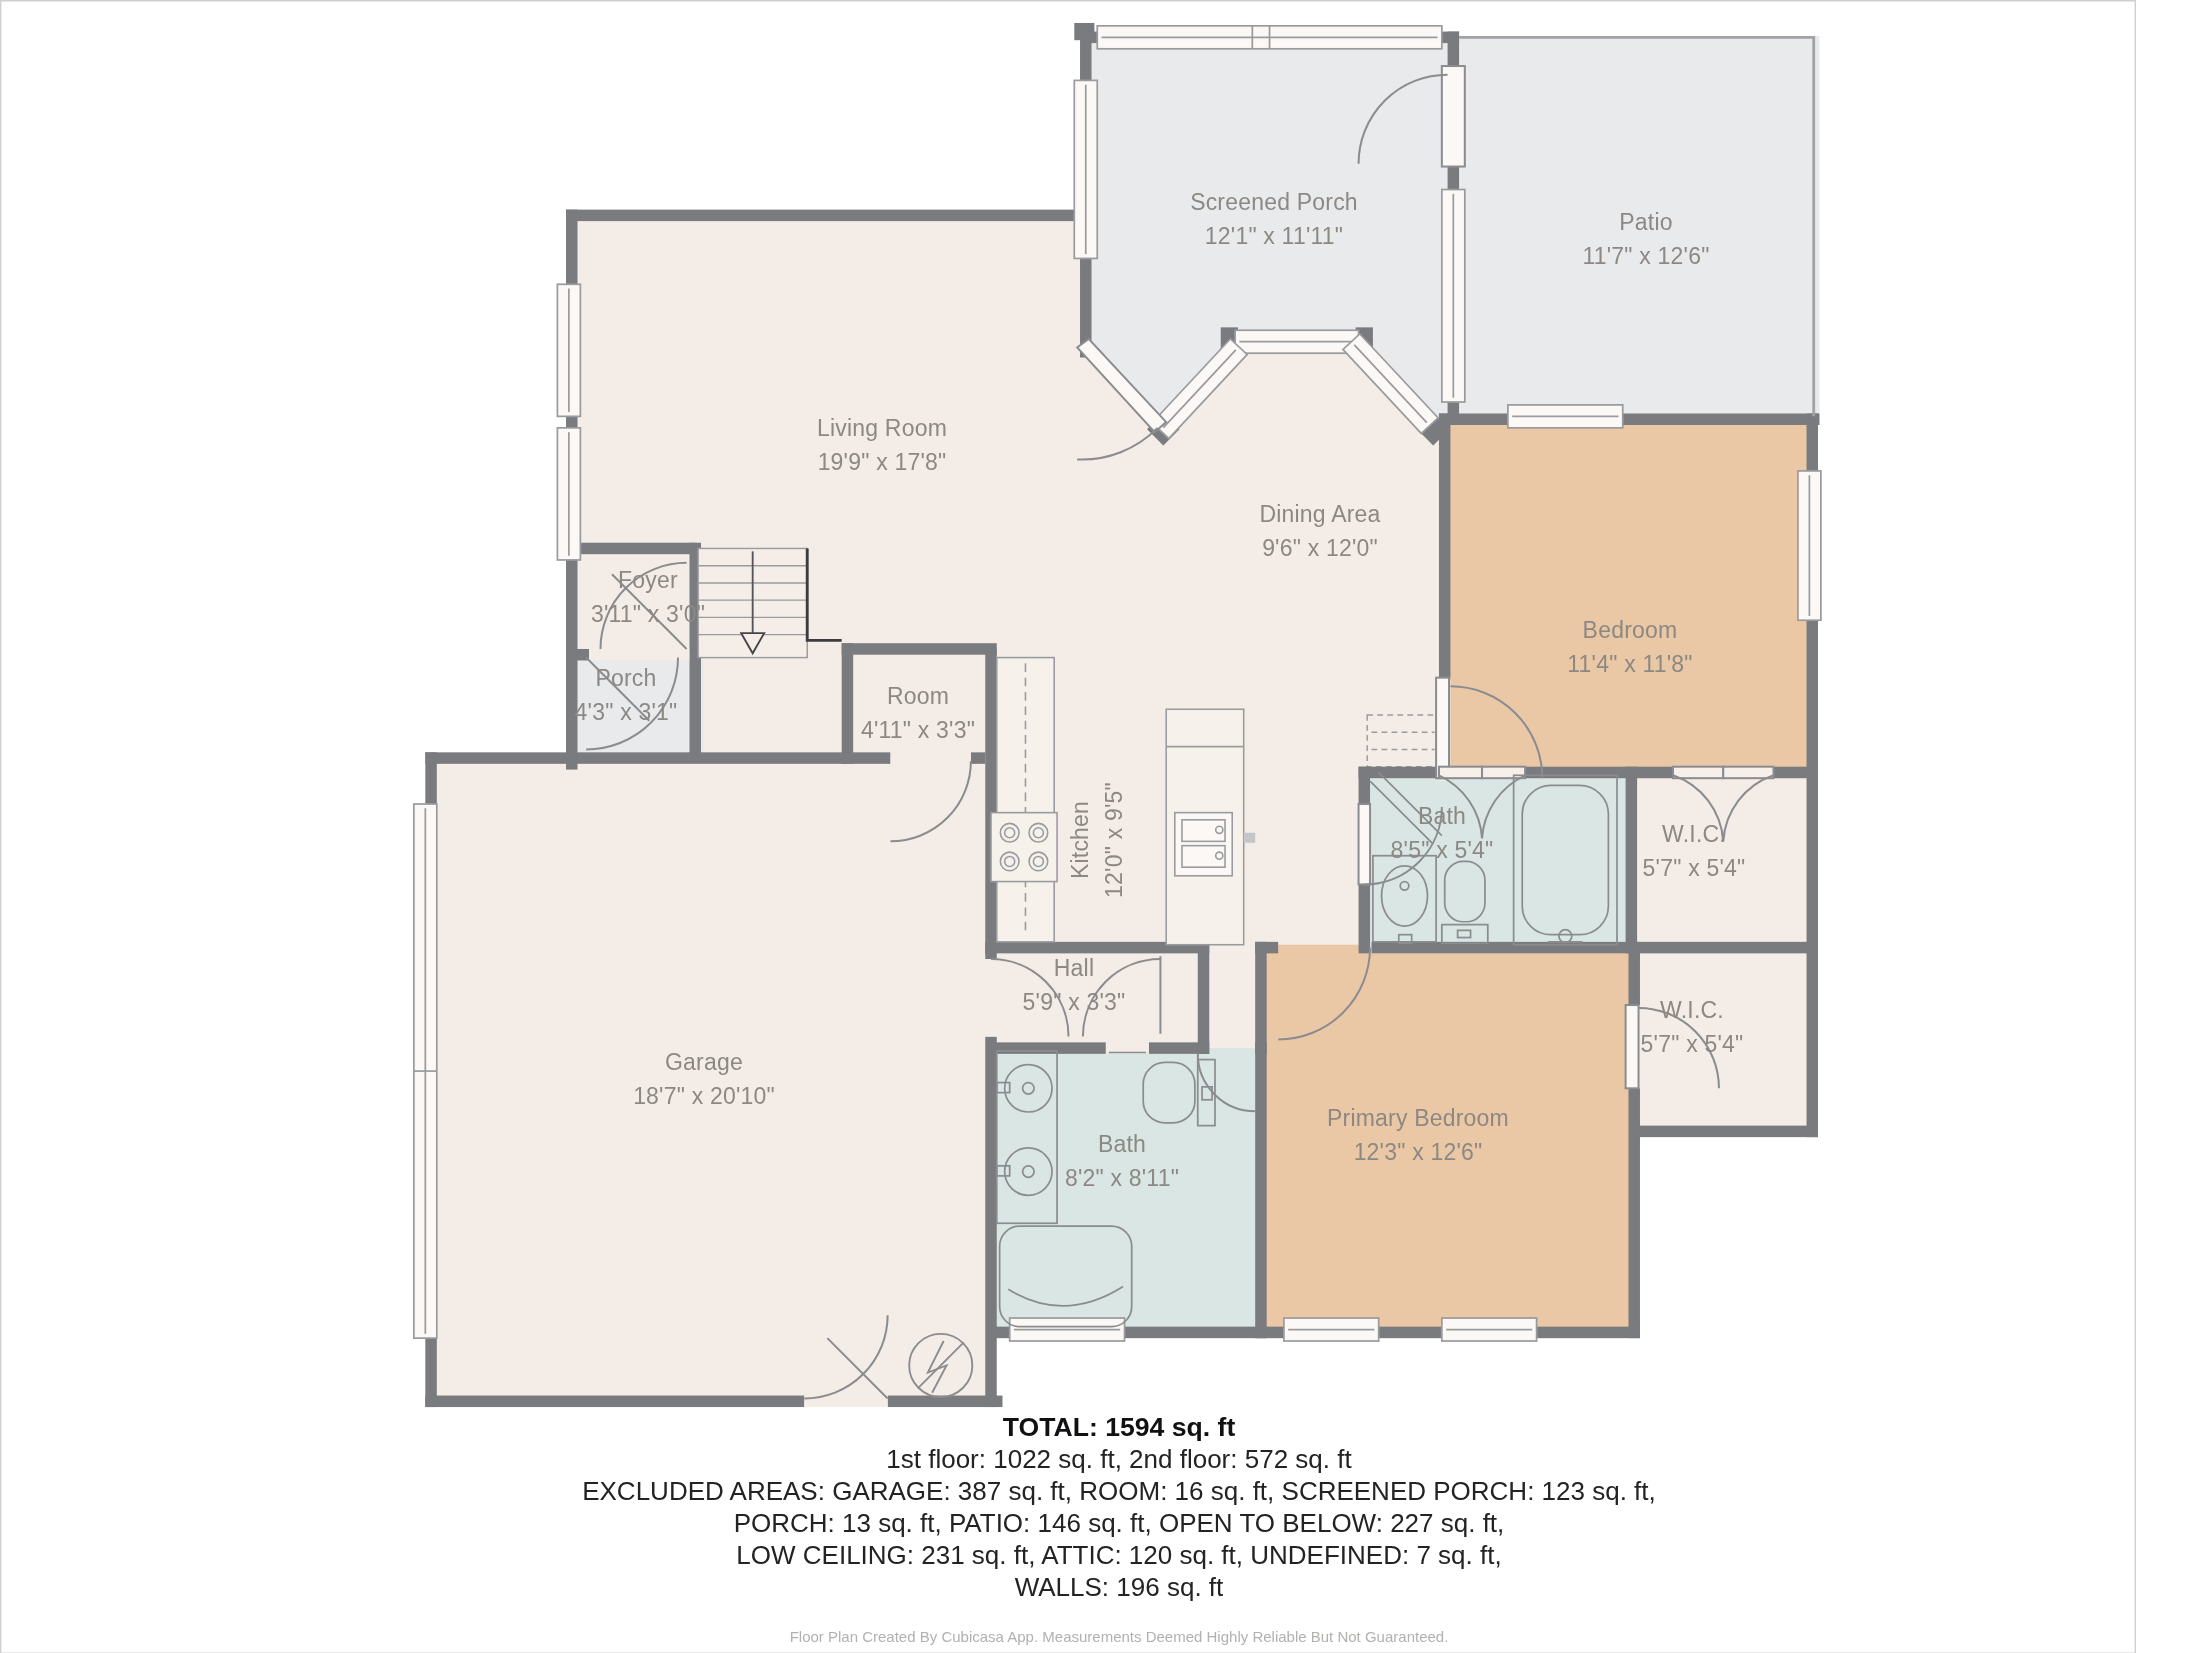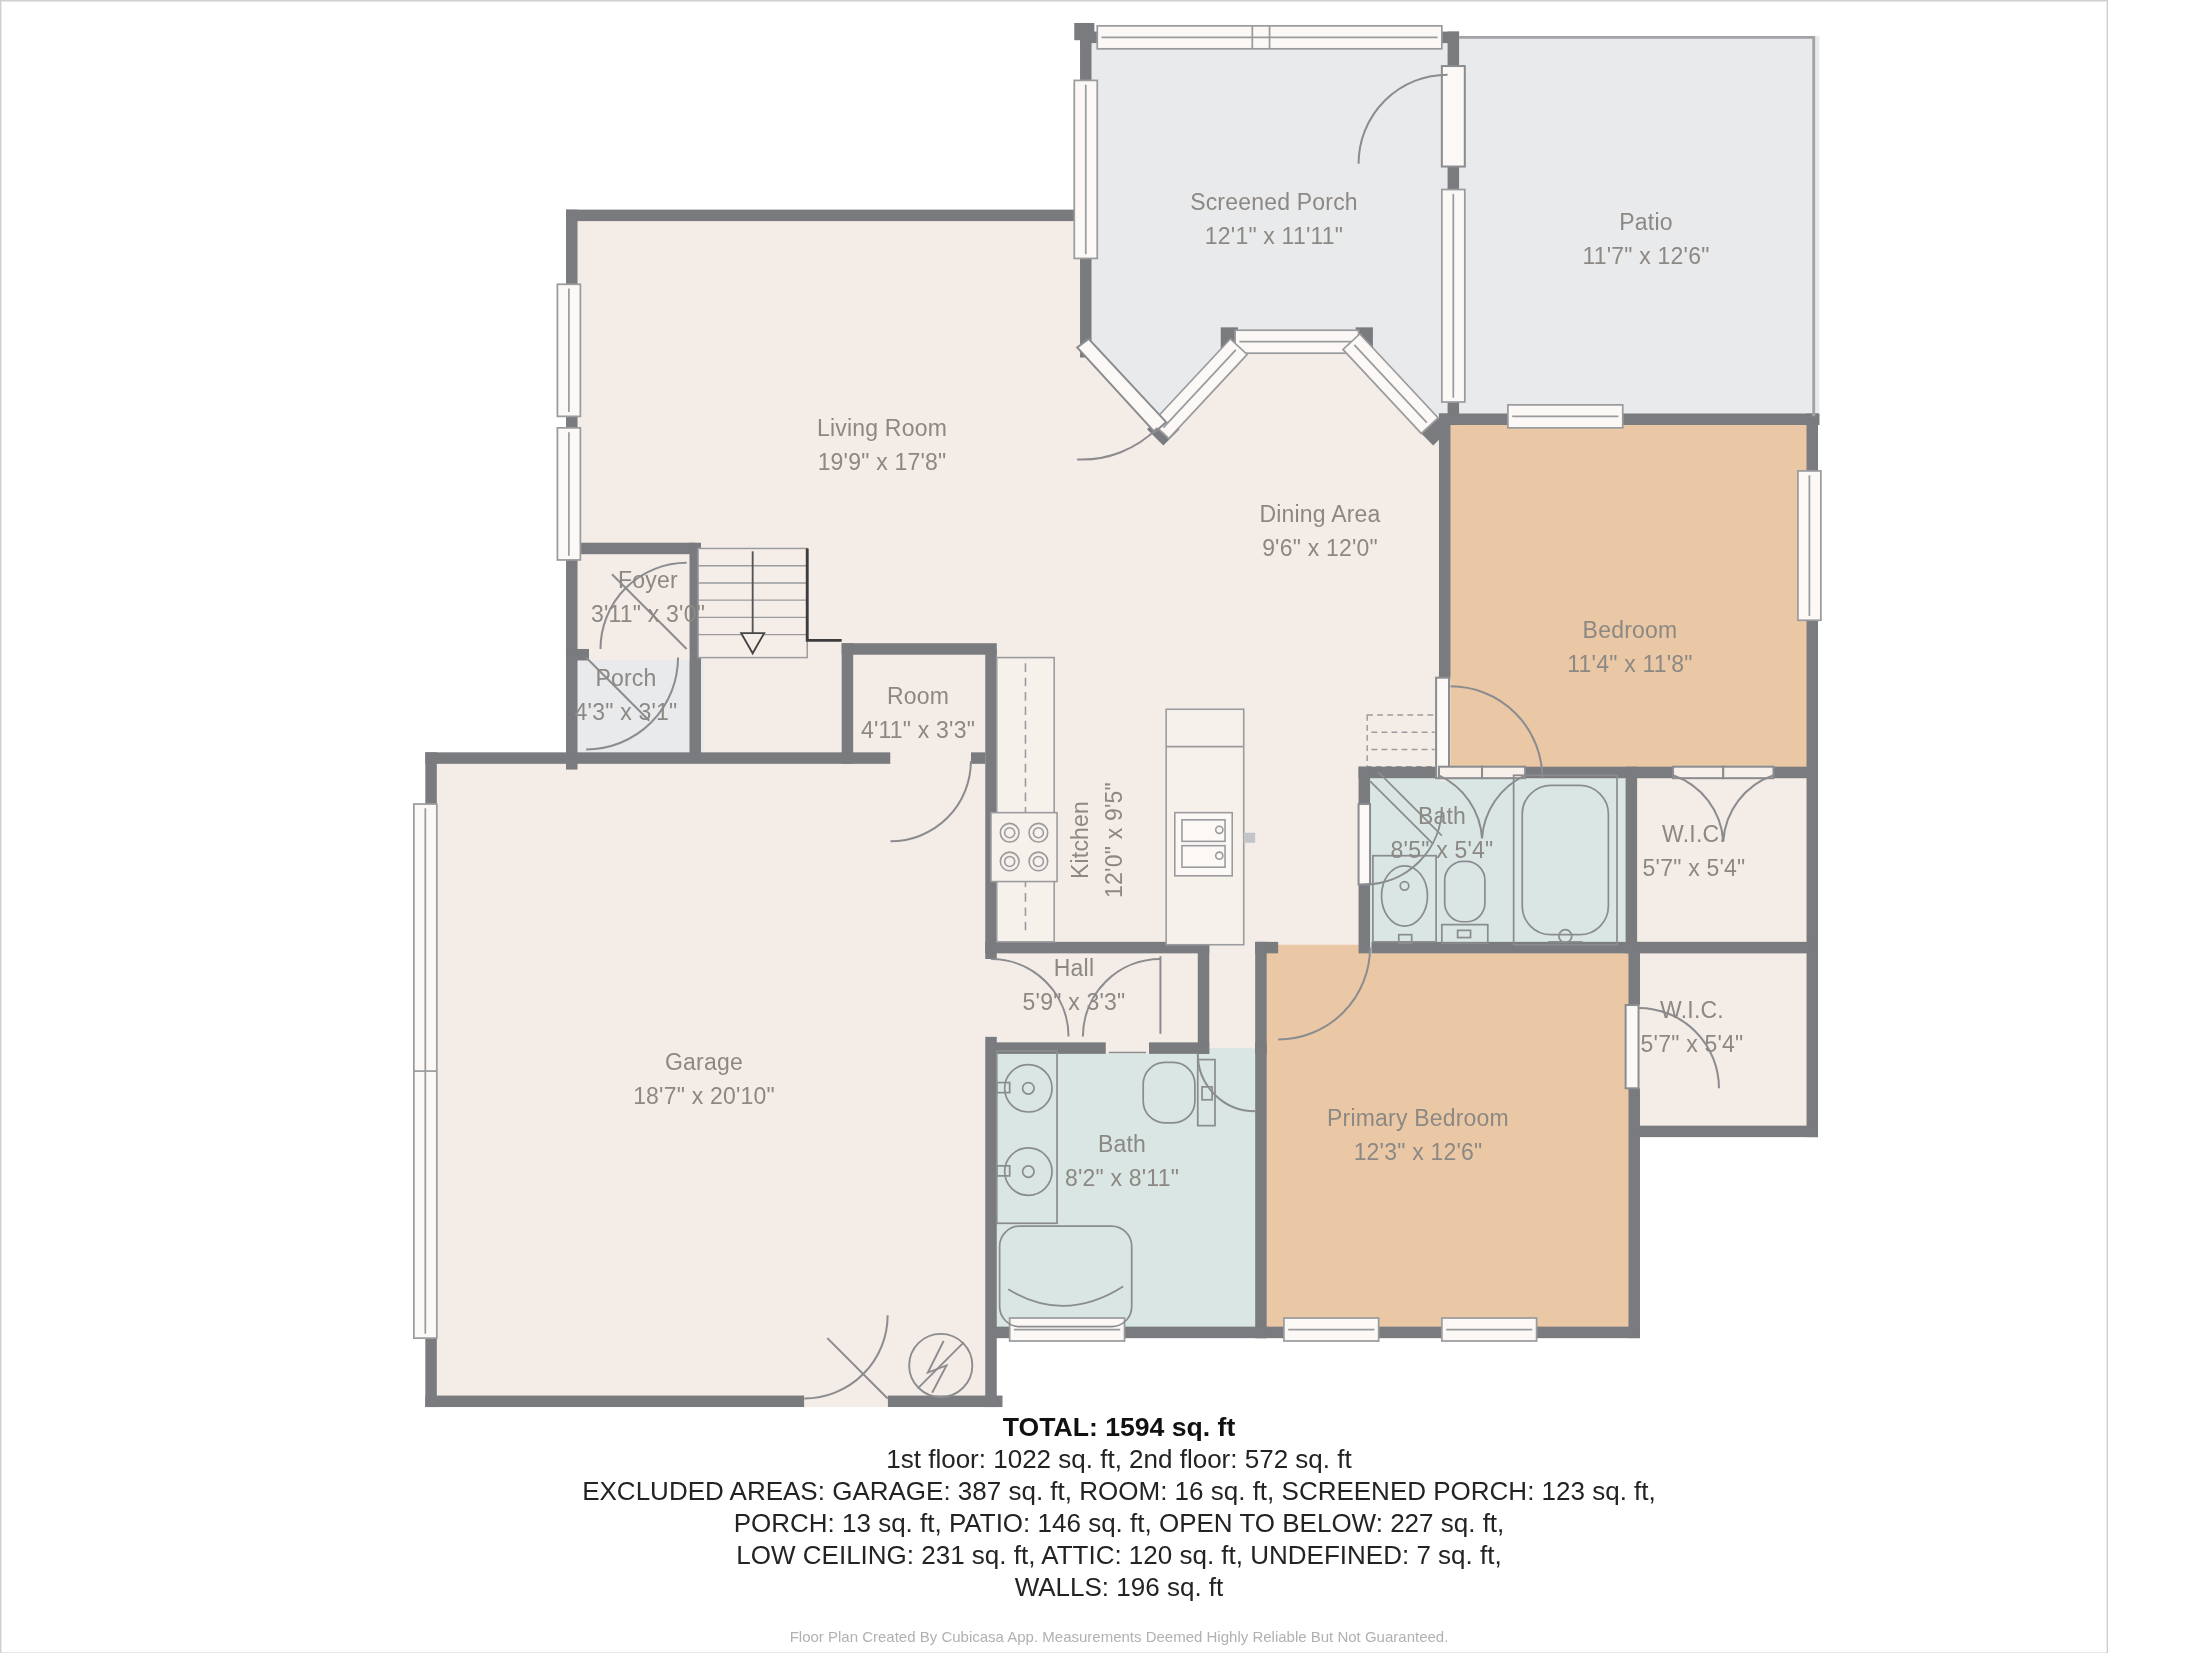--- a/index.html
+++ b/index.html
@@ -1,17 +1,17 @@
 <!DOCTYPE html>
 <html style="font-size:11.5px"><head>
 <meta charset="utf-8">
 <style>
   html,body{margin:0;padding:0;background:#fff;}
   .page{position:relative;width:2108px;height:1654px;background:#ffffff;overflow:hidden;
-        box-shadow:inset 0 0 0 1.4px #cfcfcf;font-family:"Liberation Sans",sans-serif;}
+        box-shadow:inset 0 0 0 1.4px #cfcfcf;font-family:"Liberation Sans",sans-serif;padding-left:28px;}
   .plan{position:absolute;left:0;top:0;width:1103px;height:827px;
         transform:scale(2);transform-origin:0 0;}
   .plan svg{position:absolute;left:0;top:0;}
   .room-label{position:absolute;text-align:center;font:11.5px/17px "Liberation Sans",sans-serif;
         color:#8c8884;white-space:nowrap;transform:translateX(-50%);letter-spacing:0.1px;}
   .room-label.rot{transform:translate(-50%,-50%) rotate(-90deg);}
   .summary{position:absolute;left:17px;top:706px;width:1085px;text-align:center;
         font:13px/16px "Liberation Sans",sans-serif;color:#232325;}
   .summary .total{font-weight:bold;font-size:13.3px;color:#111113;}
   .credit{position:absolute;left:17px;top:814px;width:1085px;text-align:center;

